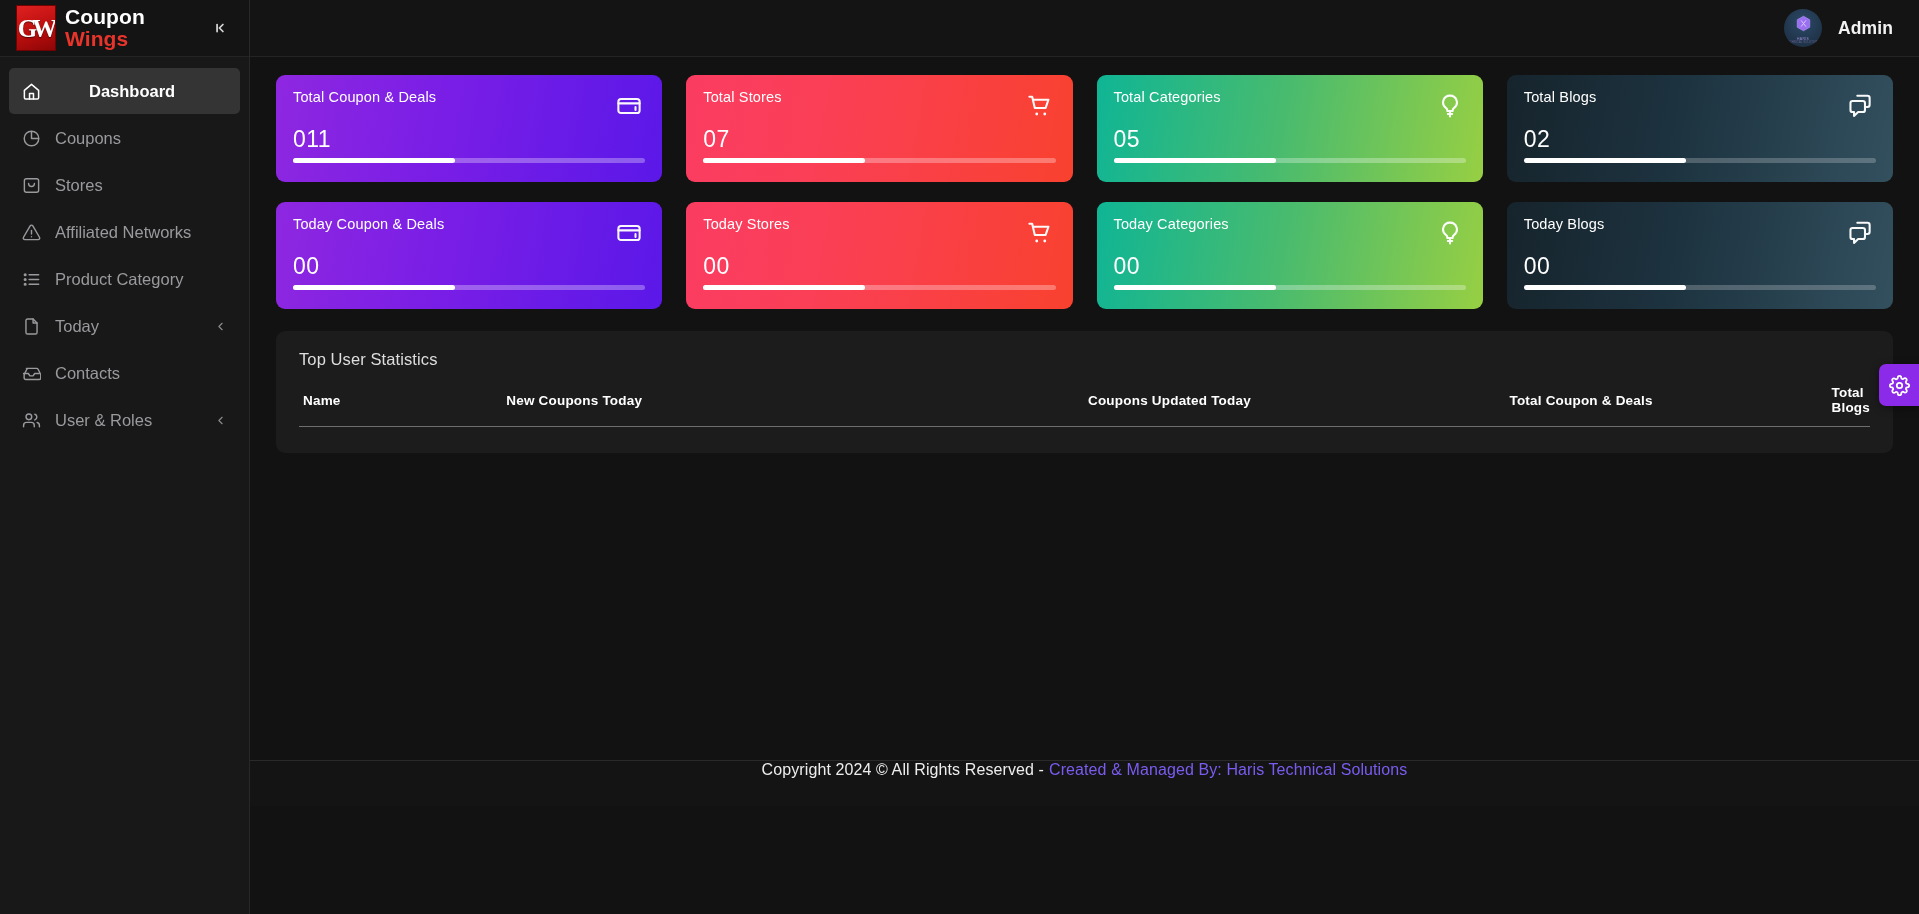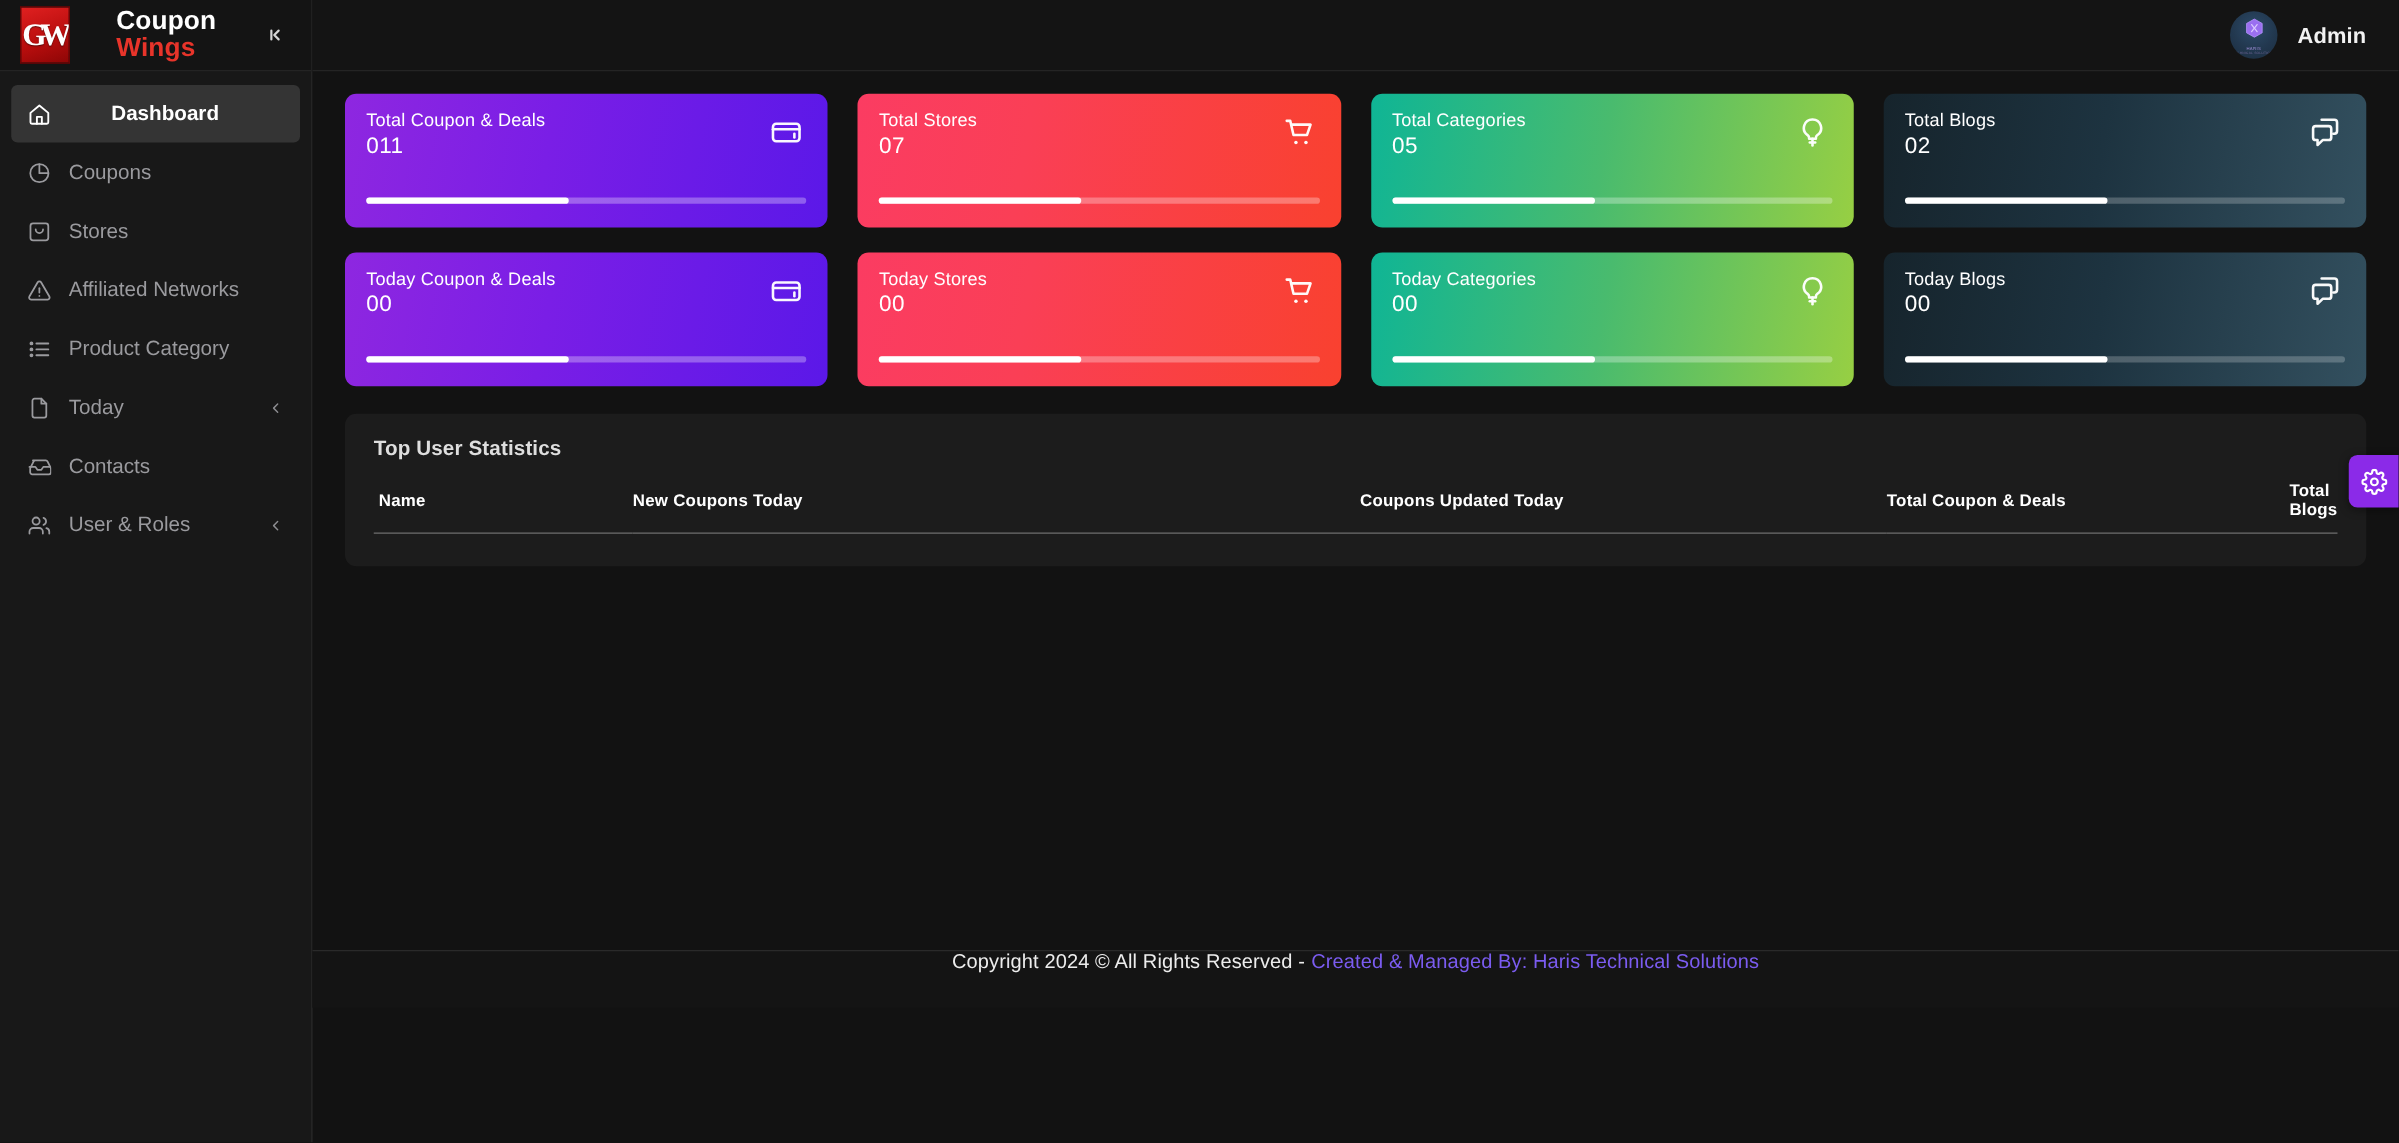--- a/index.html
+++ b/index.html
@@ -17,21 +17,20 @@
     background: #181818;
     border-right: 1px solid #282828;
     display: flex; flex-direction: column;
     flex: 0 0 250px;
   }
   .brand-row {
     height: 57px; display: flex; align-items: center;
     padding: 0 14px 0 16px;
     border-bottom: 1px solid #242424;
     background: #141414;
-    gap: 28px;
   }
   .logo-mark {
     width: 40px; height: 46px; flex: 0 0 40px;
     background: linear-gradient(160deg, #e02020 0%, #b60d0d 60%, #8d0606 100%);
     border: 1px solid #6d0303;
     display: flex; align-items: center; justify-content: center;
     position: relative; overflow: hidden;
   }
   .logo-mark .gw {
     font-family: "Liberation Serif", serif;
@@ -111,22 +110,22 @@
     padding: 14px 17px 0 17px;
     position: relative; overflow: hidden;
     display: flex; flex-direction: column;
     cursor: pointer;
   }
   .stat-card .c-title {
     font-size: 14.5px; color: #ffffff; font-weight: 400;
     letter-spacing: .15px; line-height: 1.2;
   }
   .stat-card .c-value {
-    font-size: 18px; color: #ffffff; font-weight: 400;
-    margin-top: 0; letter-spacing: .4px; line-height: 1.15;
+    font-size: 23px; color: #ffffff; font-weight: 400;
+    margin-top: 20px; letter-spacing: .4px; line-height: 1.15;
   }
   .stat-card .c-icon {
     position: absolute; top: 18px; right: 20px;
     color: #ffffff; opacity: .97;
   }
   .stat-card .bar-track {
     position: absolute; left: 17px; right: 17px; bottom: 19px;
     height: 5px; border-radius: 3px;
     background: rgba(255,255,255,.30);
   }
@@ -140,21 +139,21 @@
   .c-dark .bar-track { background: rgba(255,255,255,.22); }
 
   .panel {
     margin-top: 22px;
     background: #1c1c1c;
     border-radius: 9px;
     padding: 19px 23px 26px 23px;
     min-height: 92px;
   }
   .panel-title {
-    color: #dedede; font-size: 16.5px; font-weight: 700;
+    color: #dedede; font-size: 16.5px; font-weight: 400;
     letter-spacing: .1px; margin-bottom: 16px;
   }
   .stats-table { width: 100%; border-collapse: collapse; }
   .stats-table th {
     text-align: left; color: #ffffff;
     font-size: 13.5px; font-weight: 700; letter-spacing: .2px;
     padding: 0 0 11px 0;
     border-bottom: 1.5px solid #6e6e6e;
   }
   .stats-table th.col-name  { width: 13.5%; padding-left: 4px; }

